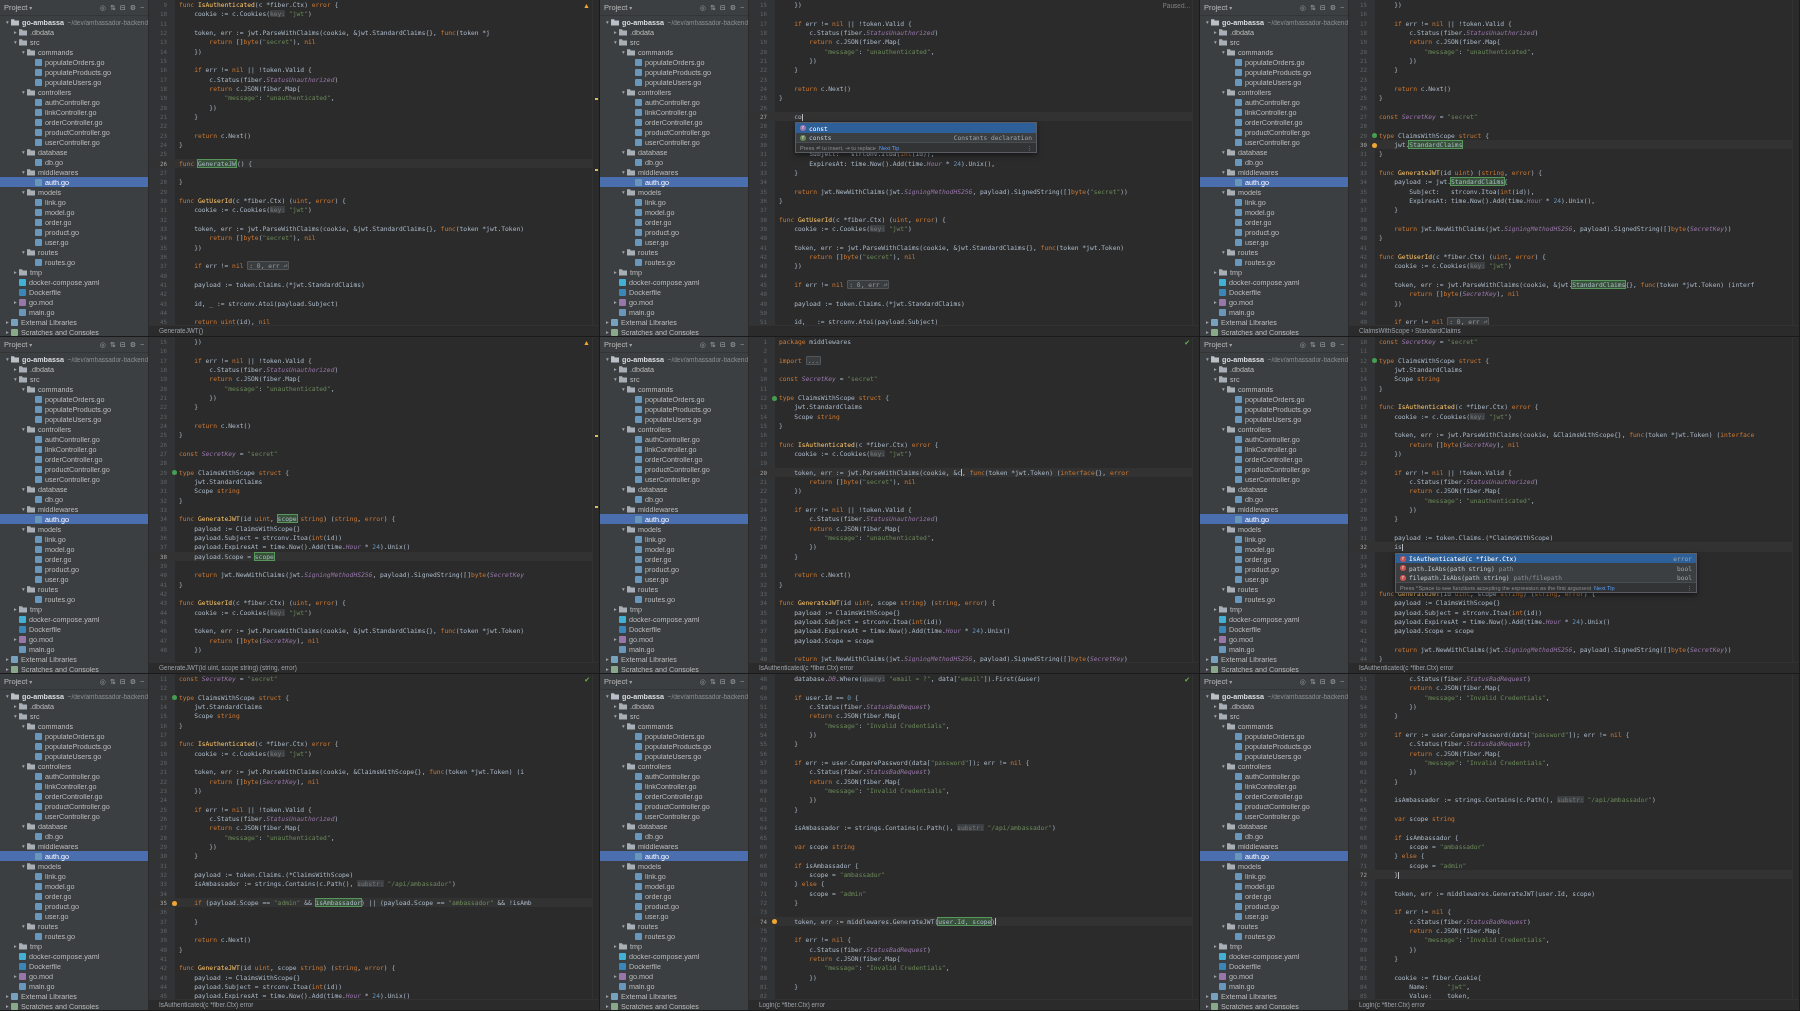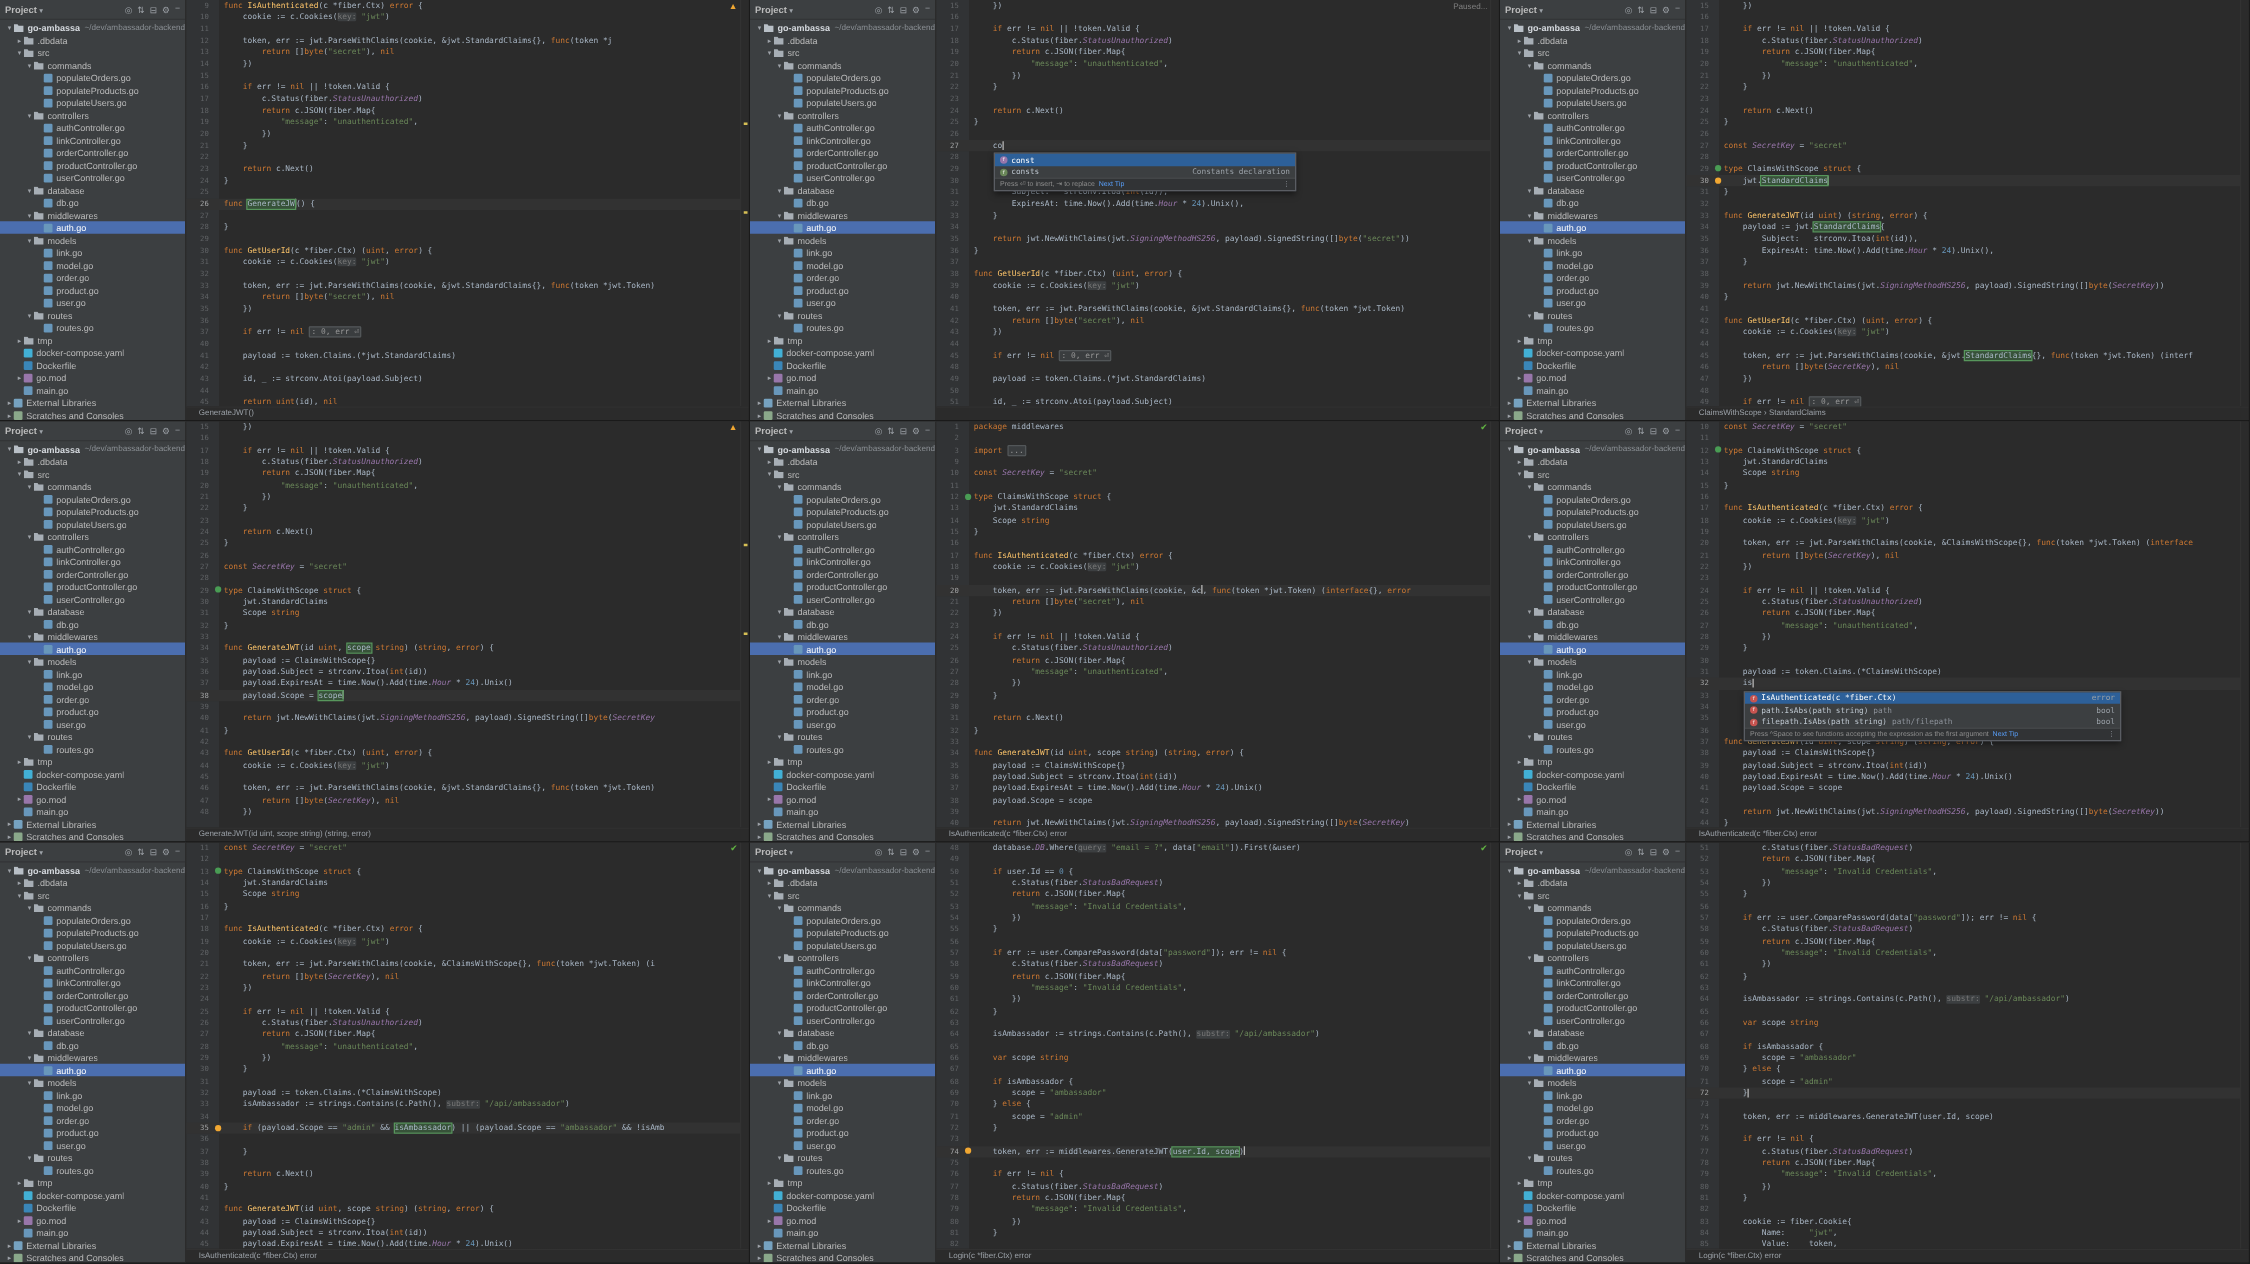--- a/index.html
+++ b/index.html
@@ -1,21 +1,21 @@
 <!DOCTYPE html>
 <html><head>
 <meta charset="utf-8">
 <style>
   html,body{margin:0;padding:0;background:#1e1f22;}
   #page{width:1800px;height:1011px;display:grid;grid-template-columns:repeat(3,600px);grid-template-rows:repeat(3,337px);font-family:"Liberation Sans",sans-serif;}
   .tile{position:relative;display:flex;width:600px;height:337px;overflow:hidden;background:#2b2b2b;border-right:1px solid #1a1a1a;border-bottom:1px solid #1a1a1a;box-sizing:border-box;}
   
   .proj{width:148px;min-width:148px;background:#3c3f41;border-right:1px solid #2b2b2b;display:flex;flex-direction:column;overflow:hidden;}
   .phead{height:15px;display:flex;align-items:center;padding:0 4px;color:#bbbbbb;font-size:7.5px;border-bottom:1px solid #333537;}
-  .phead .ptitle{font-weight:bold;}
+  .phead .ptitle{font-weight:normal;}
   .phead .pcaret{color:#9da2a8;font-size:6px;margin-left:2px;}
   .phead .pspacer{flex:1;}
   .phead .hico{color:#9da2a8;font-size:7px;margin-left:4px;cursor:default;}
   .ptree{flex:1;overflow:hidden;padding-top:1px;}
   .trow{height:10px;display:flex;align-items:center;white-space:nowrap;color:#bbbbbb;font-size:7.2px;}
   .trow.sel{background:#4b6eaf;color:#ffffff;}
   .trow .arr{width:7px;color:#9da2a8;font-size:5.5px;text-align:center;flex:none;}
   .trow .fi{flex:none;margin-right:3px;}
   .trow .plabel{overflow:hidden;text-overflow:clip;}
   .trow .proot{font-weight:bold;color:#d5d9de;}

